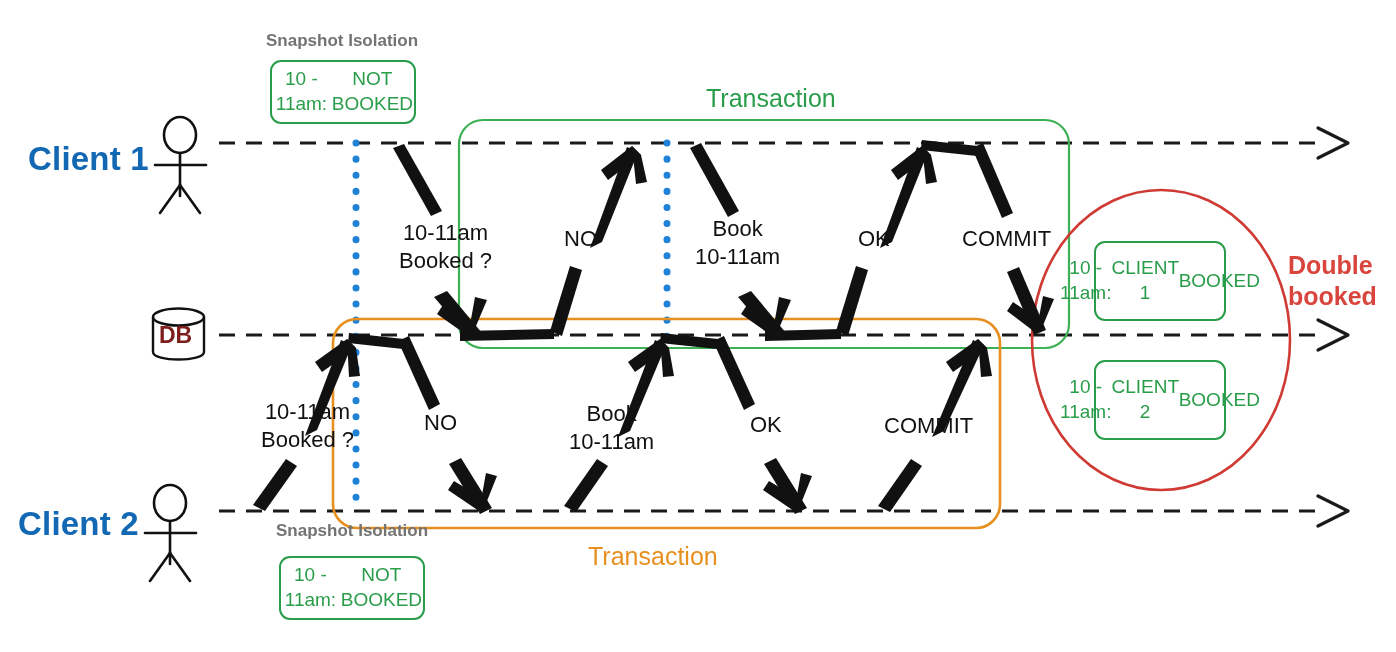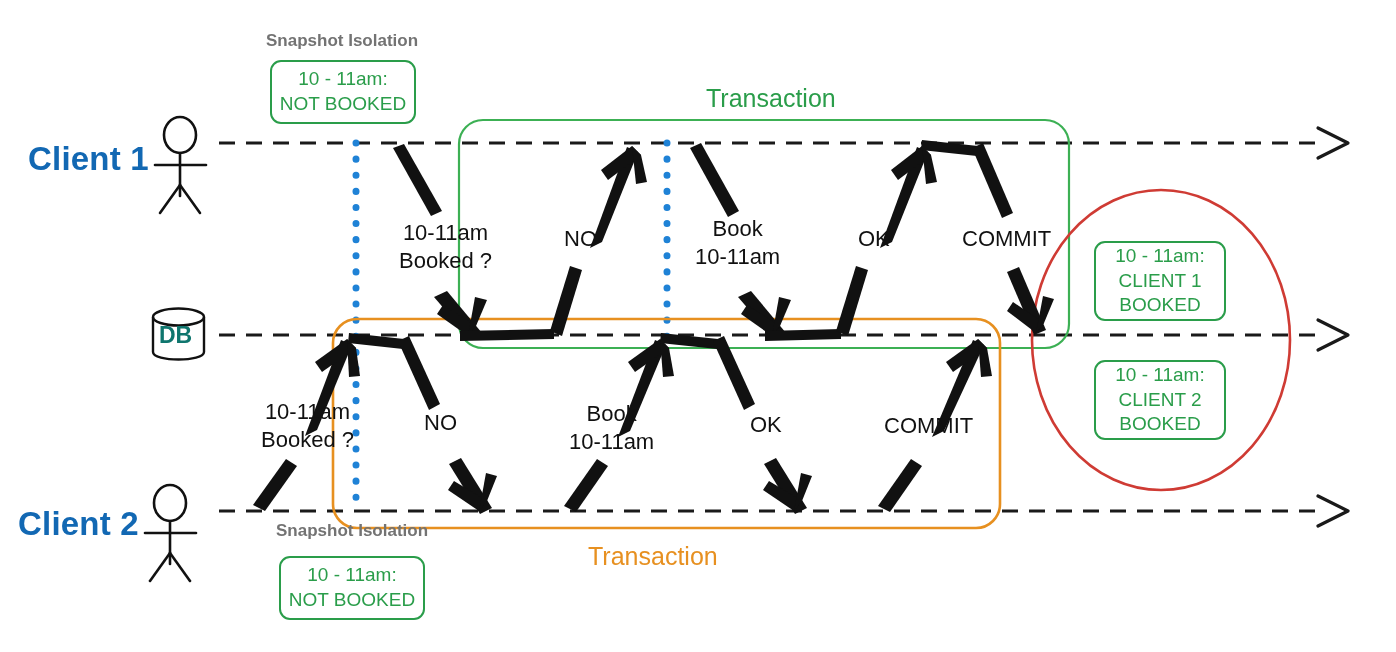--- a/index.html
+++ b/index.html
@@ -26,31 +26,31 @@
   .msg{
     color:#111111;
     font-size:22px;
     text-align:center;
   }
   .msg.two-line{line-height:1.28;}
   .tx-green{color:#2a9d4a;font-size:25px;font-weight:400;}
   .tx-orange{color:#e79020;font-size:25px;font-weight:400;}
   .snap-title{color:#737373;font-size:17px;font-weight:600;}
   .dbl-booked{color:#d9443c;font-size:25px;font-weight:700;text-align:left;line-height:1.22;}
-  .db-text{color:#0f766e;font-size:23px;font-weight:600;}
+  .db-text{color:#7f1d1d;font-size:23px;font-weight:600;}
 
   .note{
     position:absolute;
     border:2.4px solid #2a9d4a;
     border-radius:11px;
     color:#2a9d4a;
     font-size:19px;
     text-align:center;
     display:flex;
-    flex-direction:column;
+    flex-direction:row;
     align-items:center;
     justify-content:center;
     line-height:1.30;
     background:transparent;
     box-sizing:border-box;
   }
   .note span{display:block;}
 </style>
 </head>
 <body>
@@ -238,14 +238,18 @@
     <span>10 - 11am:</span>
     <span>CLIENT 1</span>
     <span>BOOKED</span>
   </div>
   <div class="note" style="left:1094px;top:360px;width:132px;height:80px;">
     <span>10 - 11am:</span>
     <span>CLIENT 2</span>
     <span>BOOKED</span>
   </div>
 
+  <div class="lbl dbl-booked" style="left:1288px;top:250px;">
+    <div>Double</div>
+    <div>booked</div>
+  </div>
 
 </div>
 
 </body></html>

